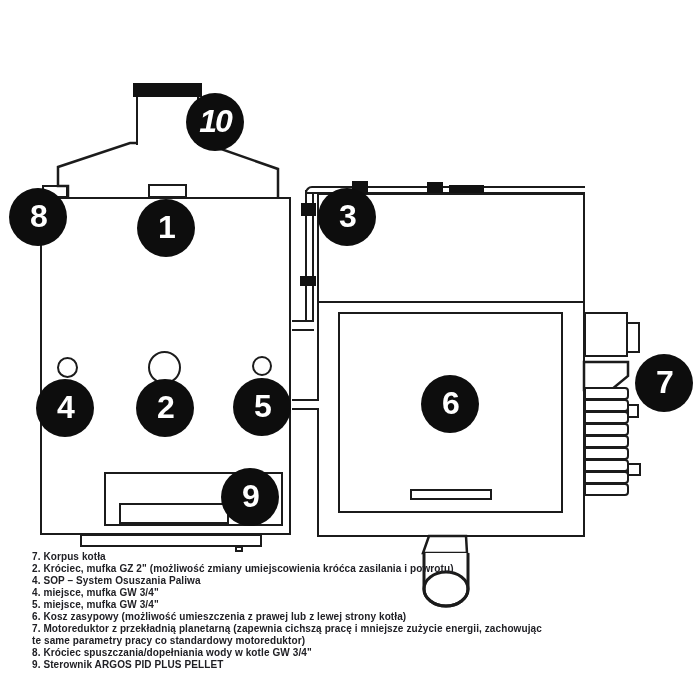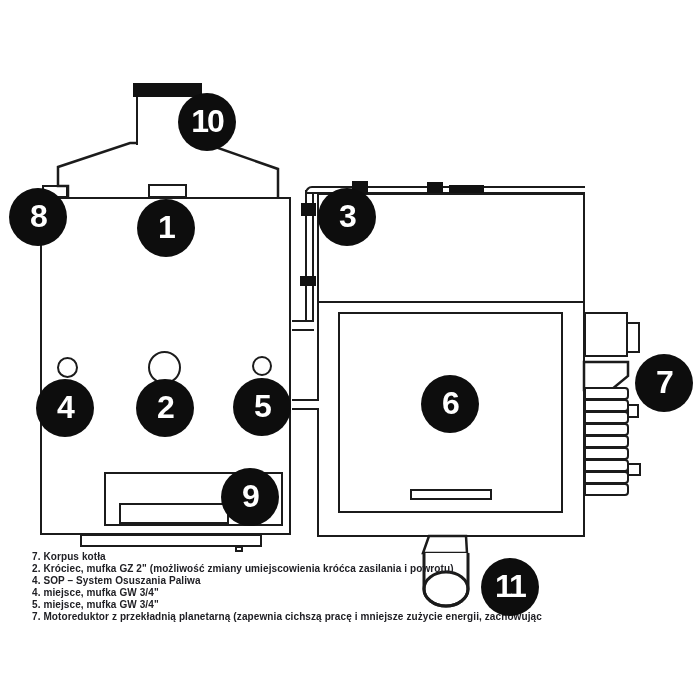--- a/index.html
+++ b/index.html
@@ -94,25 +94,28 @@
 
   <div class="callout" style="left:137px;top:199px;">1</div>
   <div class="callout" style="left:136px;top:379px;">2</div>
   <div class="callout" style="left:318px;top:188px;">3</div>
   <div class="callout" style="left:36px;top:379px;">4</div>
   <div class="callout" style="left:233px;top:378px;">5</div>
   <div class="callout" style="left:421px;top:375px;">6</div>
   <div class="callout" style="left:635px;top:354px;">7</div>
   <div class="callout" style="left:9px;top:188px;">8</div>
   <div class="callout" style="left:221px;top:468px;">9</div>
-  <div class="callout" style="left:178px;top:93px;">10</div>
-  <div class="callout" style="left:481px;top:558px;">11</div>
+  <div class="callout" style="left:186px;top:93px;font-style:italic;">10</div>
 
   <div id="legend">
     <div>7. Korpus kotła</div>
     <div>2. Króciec, mufka GZ 2" (możliwość zmiany umiejscowienia króćca zasilania i powrotu)</div>
     <div>4. SOP  – System Osuszania Paliwa</div>
     <div>4. miejsce, mufka GW 3/4"</div>
     <div>5. miejsce, mufka GW 3/4"</div>
+    <div>6. Kosz zasypowy (możliwość umieszczenia z prawej lub z lewej strony kotła)</div>
     <div>7. Motoreduktor z przekładnią planetarną (zapewnia cichszą pracę i mniejsze zużycie energii, zachowując</div>
+    <div>te same parametry pracy co standardowy motoreduktor)</div>
+    <div>8. Króciec spuszczania/dopełniania wody w kotle GW 3/4"</div>
+    <div>9. Sterownik ARGOS PID PLUS PELLET</div>
   </div>
 
 </div>
 
 </body></html>

